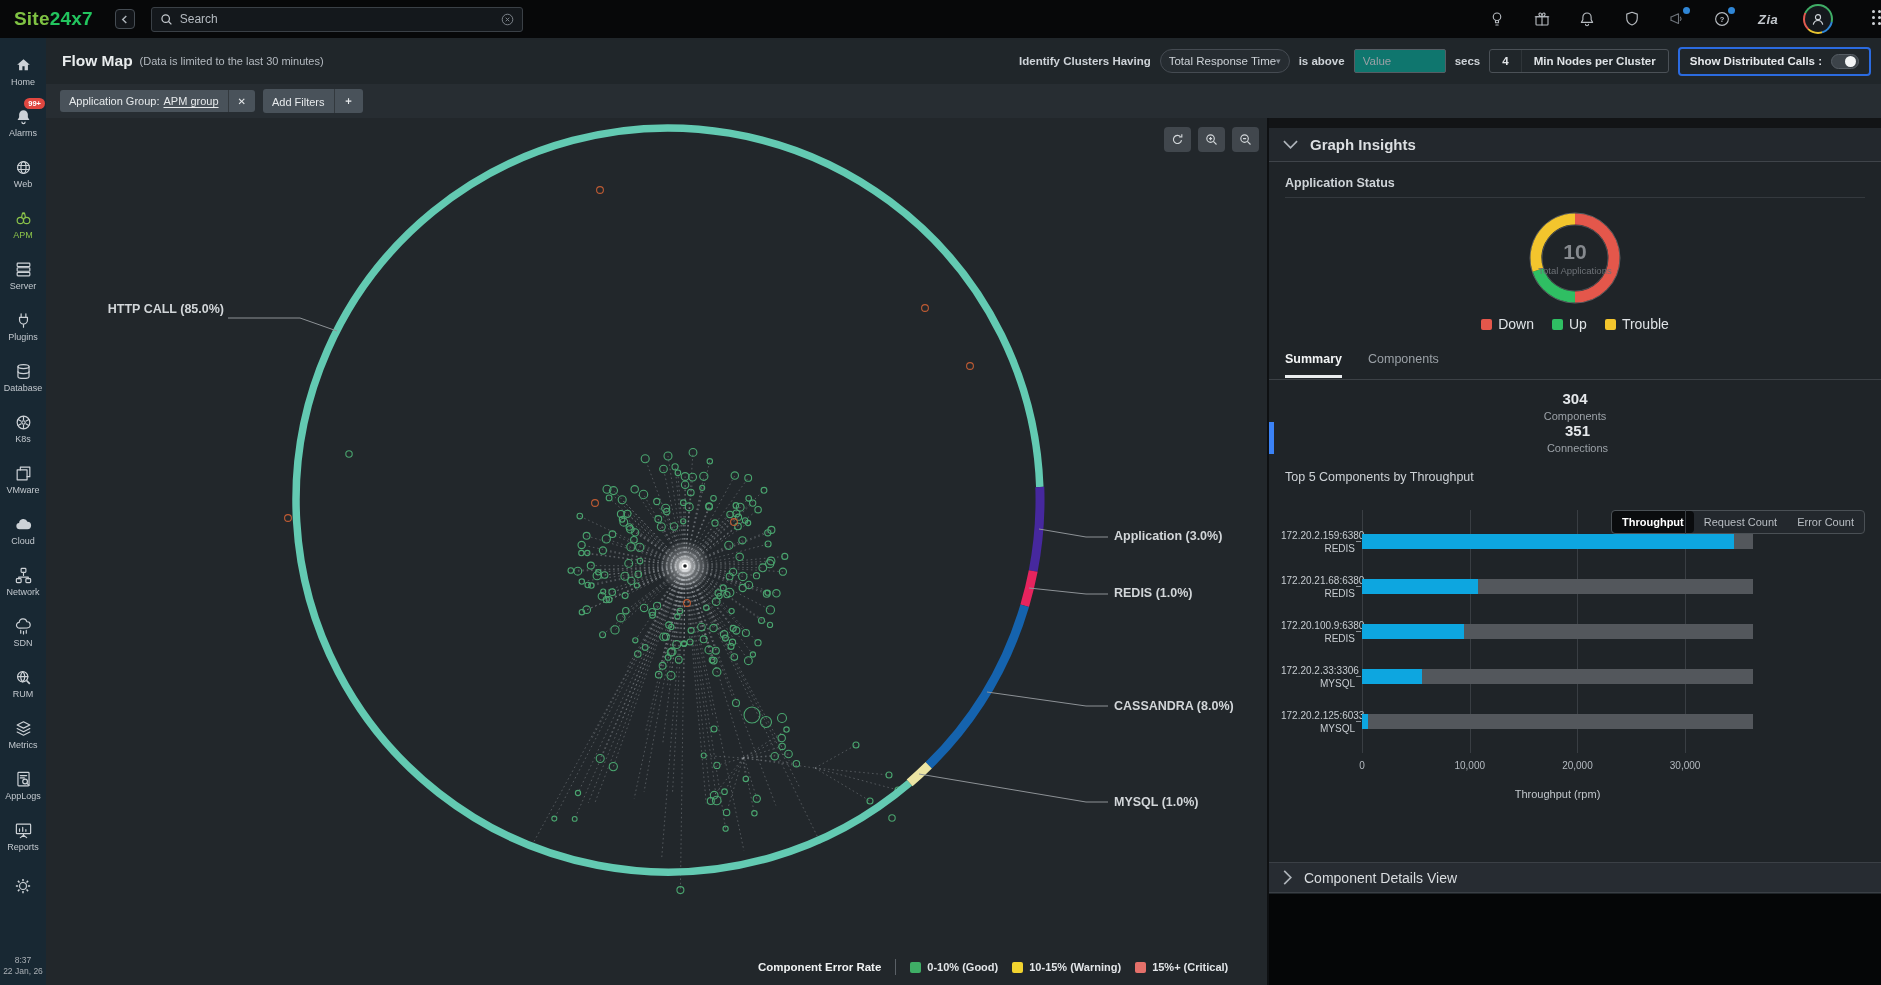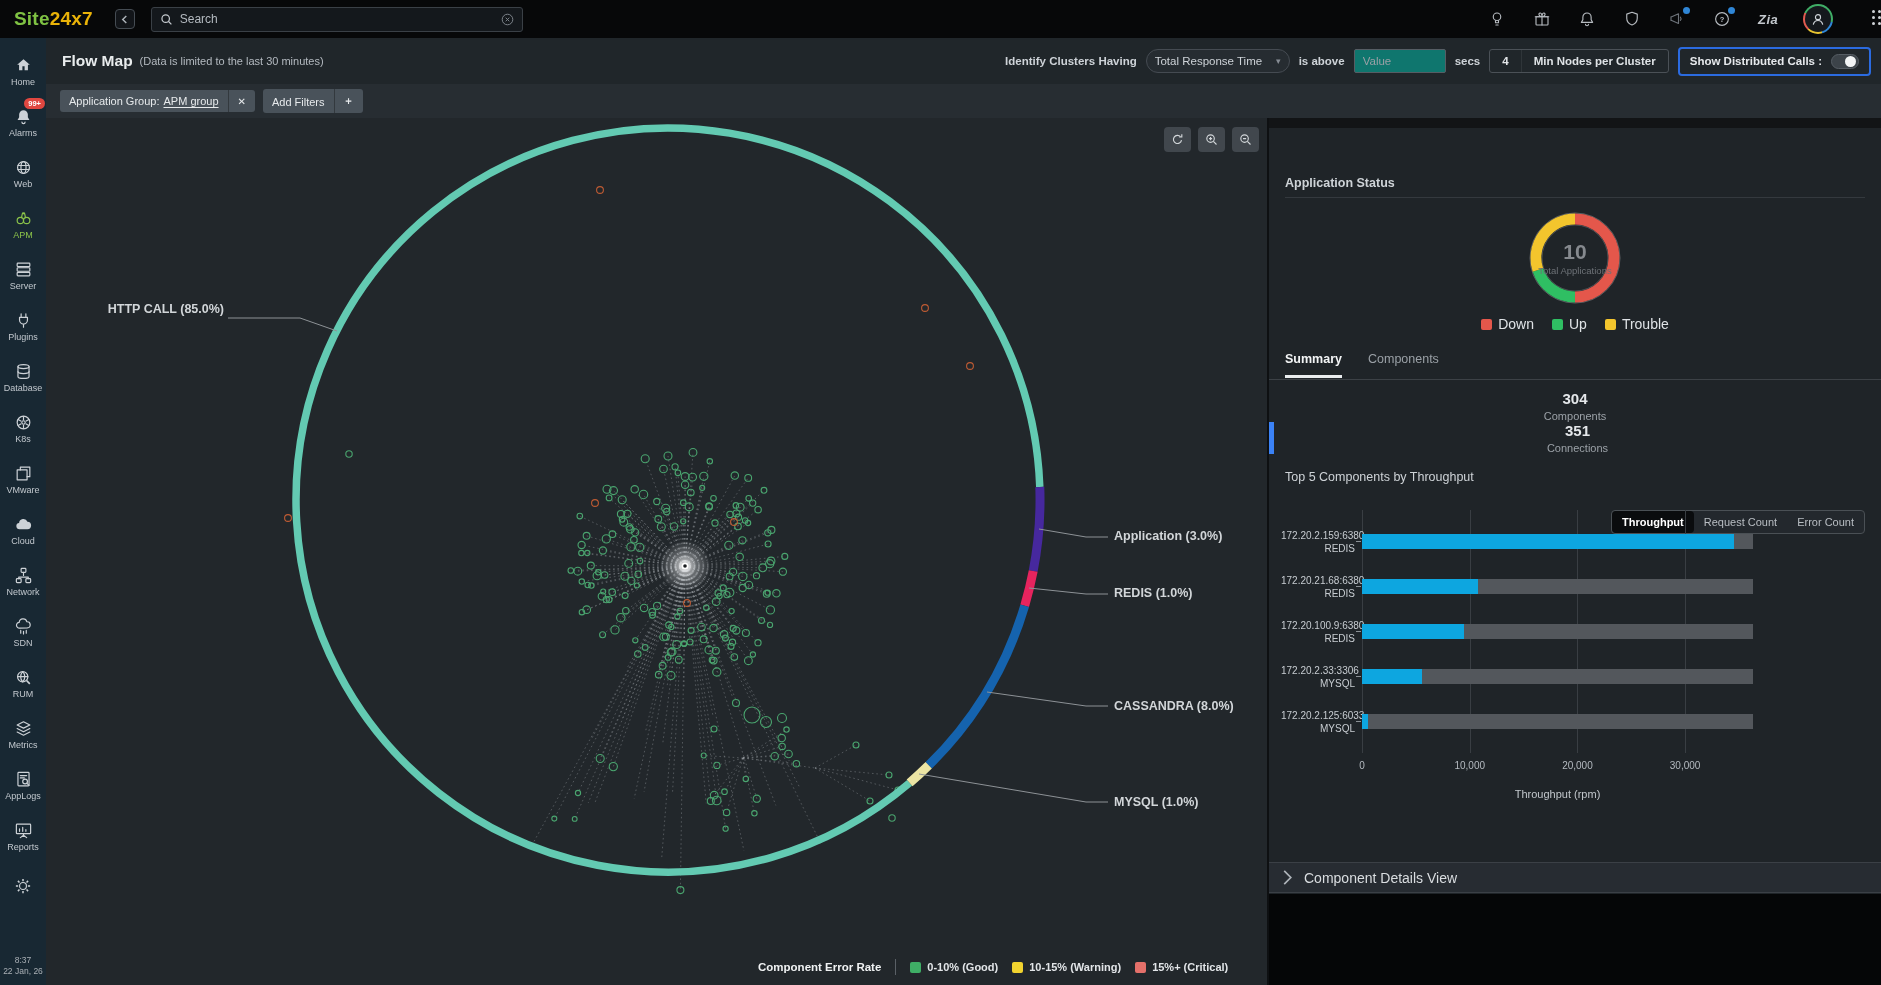--- a/index.html
+++ b/index.html
@@ -2,21 +2,21 @@
 <html><head>
 <meta charset="utf-8">
 <style>
   * { margin:0; padding:0; box-sizing:border-box; }
   body { background:#000; font-family:"Liberation Sans","DejaVu Sans",sans-serif; }
   .app { position:relative; width:1881px; height:985px; background:#22272b; overflow:hidden; color:#dde1e4; }
 
   
   .topbar { position:absolute; top:0; left:0; right:0; height:38px; background:#070809; display:flex; align-items:center; z-index:30; }
   .logo { margin-left:14px; font-size:19px; font-weight:bold; letter-spacing:.2px; white-space:nowrap; }
-  .logo .p1 { color:#7fc243; } .logo .p2 { color:#eab308; }
+  .logo .p1 { color:#7fc243; } .logo .p2 { color:#22c55e; }
   .collapse-btn { margin-left:22px; width:20px; height:20px; border:1px solid #454c53; border-radius:4px; display:flex; align-items:center; justify-content:center; color:#aeb4ba; cursor:pointer; background:#121519; }
   .searchbar { margin-left:16px; width:372px; height:25px; background:#14181c; border:1px solid #3a4046; border-radius:3px; display:flex; align-items:center; padding:0 8px; }
   .searchbar input { flex:1; background:transparent; border:none; outline:none; color:#c9ced3; font-size:12px; margin-left:7px; font-family:inherit; }
   .searchbar input::placeholder { color:#b4bac0; }
   .tb-right { position:absolute; right:48px; top:0; height:38px; display:flex; align-items:center; gap:27px; }
   .tb-icon { position:relative; width:18px; height:18px; color:#b7bcc1; cursor:pointer; }
   .tb-icon svg { display:block; }
   .tb-icon .dot { position:absolute; top:-3px; right:-4px; width:7px; height:7px; border-radius:50%; background:#2f86d6; }
   .tb-icon.dim { color:#6d737a; }
   .zia-txt { font-size:13px; font-weight:bold; font-style:italic; color:#c3c8cd; letter-spacing:.5px; }
@@ -34,21 +34,21 @@
   .side-badge { position:absolute; top:1px; right:1px; background:#e04740; color:#fff; font-size:7.5px; font-weight:bold; padding:1px 4px; border-radius:7px; }
   .side-gear { margin-top:4px; height:40px; display:flex; align-items:center; color:#cdd2d7; cursor:pointer; }
   .side-clock { margin-top:auto; margin-bottom:8px; text-align:center; font-size:8.5px; color:#a9afb5; line-height:11px; }
 
   
   .page-header { position:absolute; top:38px; left:46px; right:0; height:46px; background:#20262a; display:flex; align-items:center; z-index:10; }
   .ph-title { margin-left:16px; font-size:15.5px; font-weight:600; color:#e9eced; }
   .ph-sub { margin-left:7px; font-size:11px; color:#b4bac0; }
   .ph-right { position:absolute; right:10px; display:flex; align-items:center; gap:9px; font-size:11.5px; }
   .ph-label { color:#ced3d8; font-weight:600; }
-  .ph-select { background:#262c31; border:1px solid #454b52; border-radius:12px; color:#ced3d8; padding:5px 8px; display:flex; align-items:center; gap:14px; cursor:pointer; }
+  .ph-select { background:#262c31; border:1px solid #454b52; border-radius:12px; color:#ced3d8; padding:5px 8px; display:flex; align-items:center; cursor:pointer; }
   .ph-select .car { color:#868d94; font-size:9px; }
   .ph-input { background:#0f766e; border:1px solid #565d64; border-radius:2px; color:#c9ced3; font-size:11.5px; padding:5px 8px; width:92px; outline:none; font-family:inherit; }
   .ph-input::placeholder { color:#9aa0a6; }
   .minnodes { border:1px solid #4b5157; border-radius:3px; display:flex; align-items:center; }
   .minnodes .val { padding:5px 12px; color:#e3e6e9; font-weight:600; border-right:1px solid rgba(255,255,255,.07); }
   .minnodes .lbl { padding:5px 12px; color:#dfe3e6; font-weight:600; }
   .distributed { border:2px solid #2b6be0; border-radius:4px; padding:5px 10px; display:flex; align-items:center; gap:9px; }
   .distributed .lbl { color:#e6e9ec; font-weight:600; }
   .toggle { position:relative; width:28px; height:15px; border-radius:8px; background:#3c4349; border:1px solid #565d64; cursor:pointer; }
   .toggle .knob { position:absolute; right:2px; top:1px; width:11px; height:11px; border-radius:50%; background:#f2f4f5; }
@@ -882,20 +882,26 @@
       </div>
   <div class="ring-label" style="top: 184px; right: 1043px;">HTTP CALL (85.0%)</div>
       <div class="ring-label" style="top: 411px; left: 1068px;">Application (3.0%)</div>
       <div class="ring-label" style="top: 468px; left: 1068px;">REDIS (1.0%)</div>
       <div class="ring-label" style="top: 581px; left: 1068px;">CASSANDRA (8.0%)</div>
       <div class="ring-label" style="top: 677px; left: 1068px;">MYSQL (1.0%)</div>
     </div>
 
   <div class="right-panel">
     <div class="rp-topstrip"></div>
+    <div class="gi-header">
+      <svg width="15" height="9" viewBox="0 0 16 9" class="chev">
+          <path d="M1 1l7 7 7-7" fill="none" stroke="currentColor" stroke-width="1.8"></path>
+        </svg>
+      <span class="ttl">Graph Insights</span>
+    </div>
     <div class="sec-title">Application Status</div>
     <div class="sec-rule"></div>
 
     <div class="donut-wrap">
       <svg width="116" height="112" viewBox="0 0 116 112" id="donut-svg">
           <circle cx="58" cy="56" r="45" fill="none" stroke="rgba(255,255,255,.35)" stroke-width=".8"></circle>
           <circle cx="58" cy="56" r="33" fill="none" stroke="rgba(255,255,255,.25)" stroke-width=".8"></circle>
           <path d="M58.00 17.00 A39 39 0 0 1 58.00 95.00" stroke="#e4574b" stroke-width="11" fill="none"></path>
           <path d="M58.00 95.00 A39 39 0 0 1 20.91 68.05" stroke="#2fbf63" stroke-width="11" fill="none"></path>
           <path d="M20.91 68.05 A39 39 0 0 1 58.00 17.00" stroke="#f3c52d" stroke-width="11" fill="none"></path>

